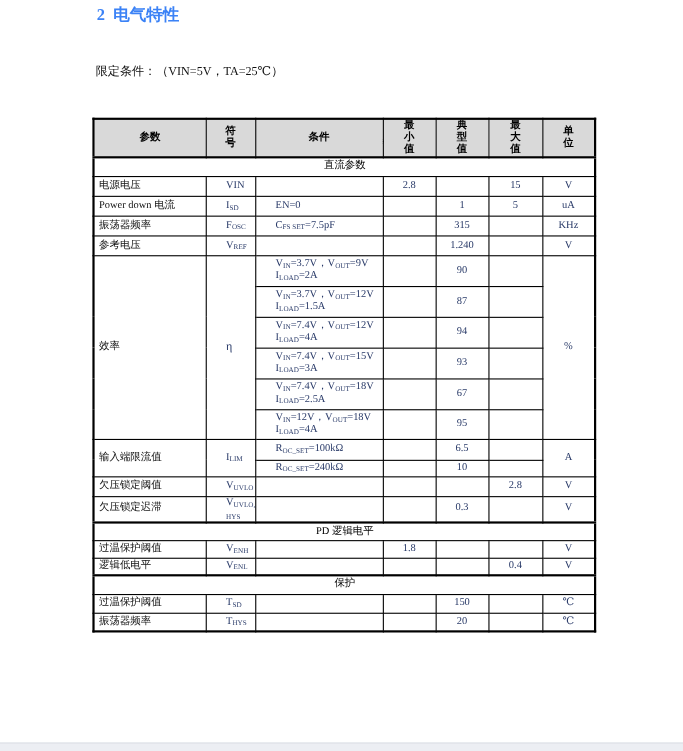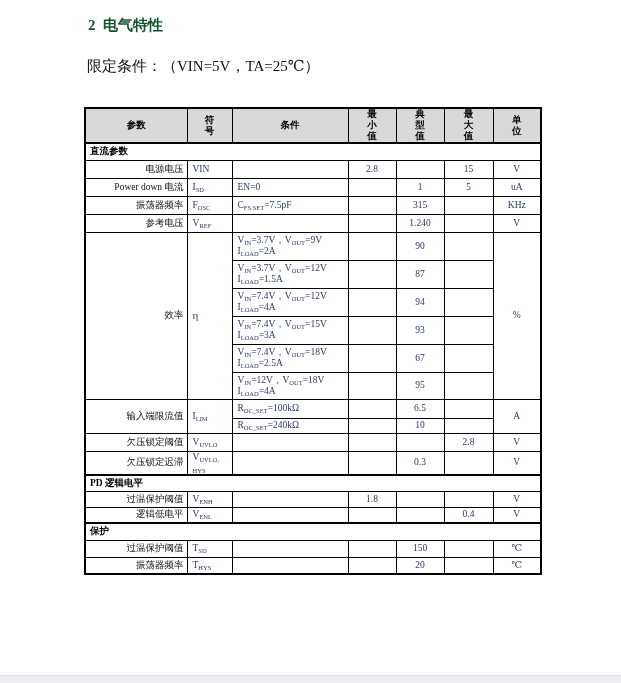--- a/index.html
+++ b/index.html
@@ -1,31 +1,31 @@
 <!DOCTYPE html>
 <html><head>
 <meta charset="utf-8">
 <style>
   html,body{margin:0;padding:0;}
   body{width:621px;height:683px;background:#ffffff;position:relative;overflow:hidden;
        font-family:"Liberation Serif","DejaVu Serif",serif;color:#111111;}
-  .page-title{position:absolute;left:88px;top:16px;font-size:15px;font-weight:700;
-              white-space:pre;color:#14532d;}
-  .conditions{position:absolute;left:87px;top:57px;font-size:15px;white-space:pre;}
+  .page-title{position:absolute;left:88px;top:4px;font-size:15px;font-weight:700;
+              white-space:pre;color:#3b82f6;}
+  .conditions{position:absolute;left:87px;top:57px;font-size:11px;white-space:pre;}
   .table-caption{position:absolute;left:84px;top:84px;width:456px;text-align:center;
                  font-size:9.5px;white-space:pre;margin-top:40px;}
   table.spec{position:absolute;left:84px;top:107px;width:456px;border-collapse:collapse;
              table-layout:fixed;border:2px solid #000;}
   .spec td,.spec th{border:1px solid #000;font-size:9.5px;font-weight:400;
                     vertical-align:middle;padding:0 3px;overflow:hidden;line-height:11px;}
   .spec th{background:#d9d9d9;font-weight:700;text-align:center;color:#000;padding:0 16px;}
-  .section-row td{border-top:2px solid #000;border-bottom:1px solid #000;font-weight:700;
-                  text-align:left;padding-left:4px;color:#000;}
-  td.param{text-align:right;padding-left:4px;color:#111;}
-  td.sym,td.cond{text-align:left;padding-left:5px;color:#2a3b69;}
+  .section-row td{border-top:2px solid #000;border-bottom:1px solid #000;font-weight:400;
+                  text-align:center;padding-left:4px;color:#000;}
+  td.param{text-align:left;padding-left:4px;color:#111;}
+  td.sym,td.cond{text-align:left;padding-left:18px;color:#2a3b69;}
   td.val{text-align:center;color:#2a3b69;}
   sub{font-size:6.5px;vertical-align:-1.5px;line-height:0;}
   .page-edge{position:absolute;left:0;right:0;bottom:0;height:7px;background:#eceef3;
              border-top:1px solid #dcdfe6;}
 </style>
 </head>
 <body>
 
 <div class="page-title">2  电气特性</div>
 <div class="conditions">限定条件：（VIN=5V，TA=25℃）</div>

